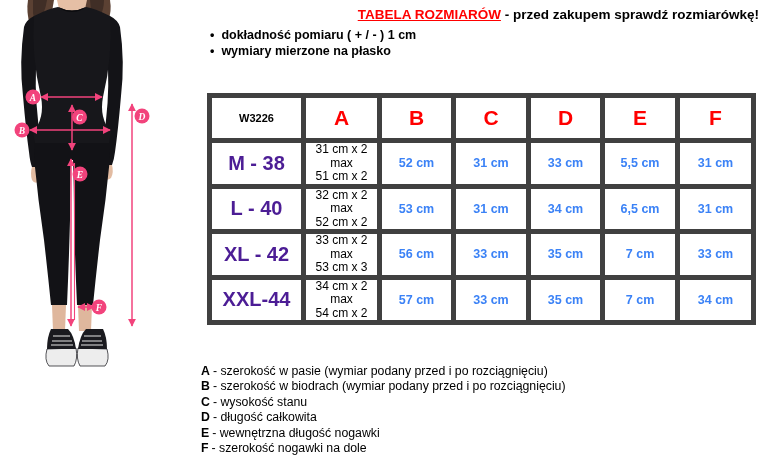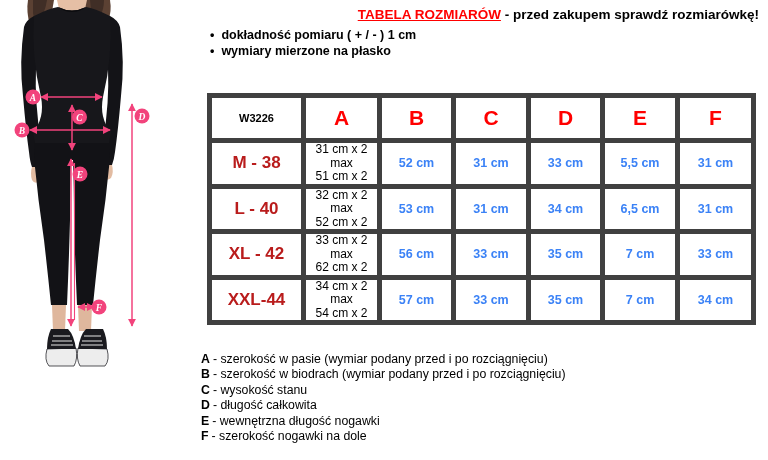--- a/index.html
+++ b/index.html
@@ -20,25 +20,25 @@
   table.sizes{
     position:absolute;left:207px;top:93px;width:544px;
     border-collapse:collapse;table-layout:fixed;
   }
   table.sizes th,table.sizes td{
     border:5px solid #404040;text-align:center;vertical-align:middle;padding:0;
   }
   table.sizes tr{height:45px;}
   th.code{font-size:11px;font-weight:bold;color:#000;}
   th.letter{font-size:21px;font-weight:bold;color:#ff0000;}
-  td.size{font-size:17px;font-weight:bold;color:#b91c1c;}
+  td.size{font-size:20px;font-weight:bold;color:#4c1d95;}
   td.val{font-size:12.5px;font-weight:bold;color:#3b82f6;}
   td.multi{font-size:12px;font-weight:normal;line-height:13.5px;white-space:pre-line;}
   
-  .legend{position:absolute;left:201px;top:352px;}
+  .legend{position:absolute;left:201px;top:364px;}
   .legend-line{font-size:12.3px;line-height:15.4px;white-space:nowrap;}
   .legend-letter{font-weight:bold;margin-right:3px;}
 </style>
 </head>
 <body>
 
 <div class="header">
   <div class="title-line">
     <span class="title-red">TABELA ROZMIARÓW</span><span> - przed zakupem sprawdź rozmiarówkę!</span>
   </div>
@@ -157,21 +157,21 @@
     <td class="val">53 cm</td>
     <td class="val">31 cm</td>
     <td class="val">34 cm</td>
     <td class="val">6,5 cm</td>
     <td class="val">31 cm</td>
   </tr>
   <tr>
     <td class="size">XL - 42</td>
     <td class="multi">33 cm x 2
 max
-62 cm x 2</td>
+53 cm x 3</td>
     <td class="val">56 cm</td>
     <td class="val">33 cm</td>
     <td class="val">35 cm</td>
     <td class="val">7 cm</td>
     <td class="val">33 cm</td>
   </tr>
   <tr>
     <td class="size">XXL-44</td>
     <td class="multi">34 cm x 2
 max

